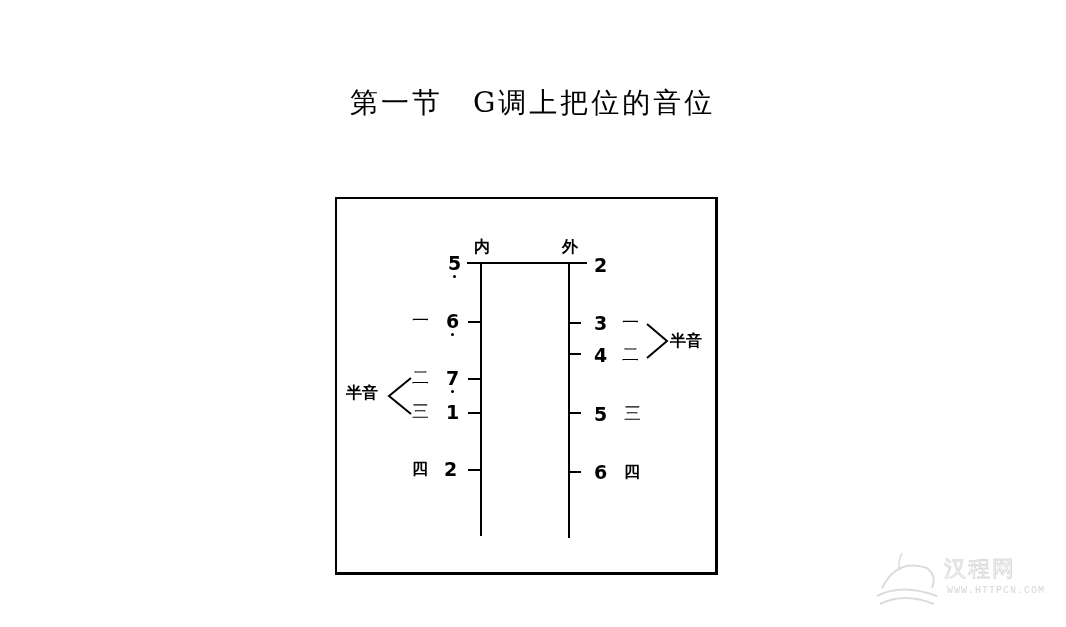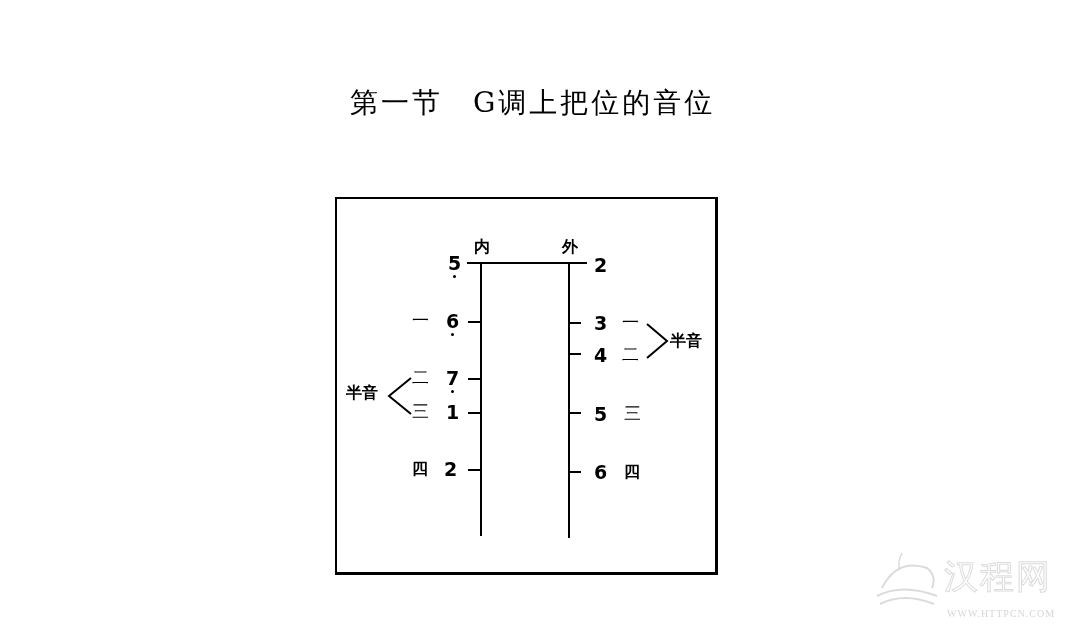--- a/index.html
+++ b/index.html
@@ -12,23 +12,23 @@
            border:2px solid #000; border-right-width:3px; border-bottom-width:3px; box-sizing:border-box; }
   .vline { position:absolute; width:2px; background:#000; }
   .hline { position:absolute; height:2px; background:#000; }
   .tick { position:absolute; height:2px; width:12px; background:#000; }
   .lbl { position:absolute; font-family:"DejaVu Sans", sans-serif; font-weight:bold; font-size:19px;
          line-height:20px; white-space:nowrap; }
   .cn { position:absolute; font-family:"DejaVu Sans", sans-serif; font-size:17px; line-height:18px; white-space:nowrap; }
   .cnb { position:absolute; font-family:"DejaVu Sans", sans-serif; font-weight:bold; font-size:16px; line-height:18px; white-space:nowrap; }
   .dot { position:absolute; width:3px; height:3px; background:#000; border-radius:50%; }
   .watermark { position:absolute; left:872px; top:548px; width:185px; height:65px; opacity:0.35; }
-  .wm-text { position:absolute; left:72px; top:6px; font-family:"DejaVu Sans", sans-serif; font-size:34px;
+  .wm-text { position:absolute; left:72px; top:6px; font-family:"DejaVu Sans", sans-serif; font-size:22px;
              color:#fff; -webkit-text-stroke:1px #9a9a9a; letter-spacing:2px; }
-  .wm-url { position:absolute; left:75px; top:60px; font-family:Liberation Serif, serif; font-size:10px;
+  .wm-url { position:absolute; left:75px; top:37px; font-family:Liberation Mono, monospace; font-size:10px;
             color:#888; letter-spacing:1px; }
 </style>
 </head>
 <body>
 
 <div class="title">
   <span>第一节</span><span class="sp"></span><span>G调上把位的音位</span>
 </div>
 
 <div class="frame"></div>

